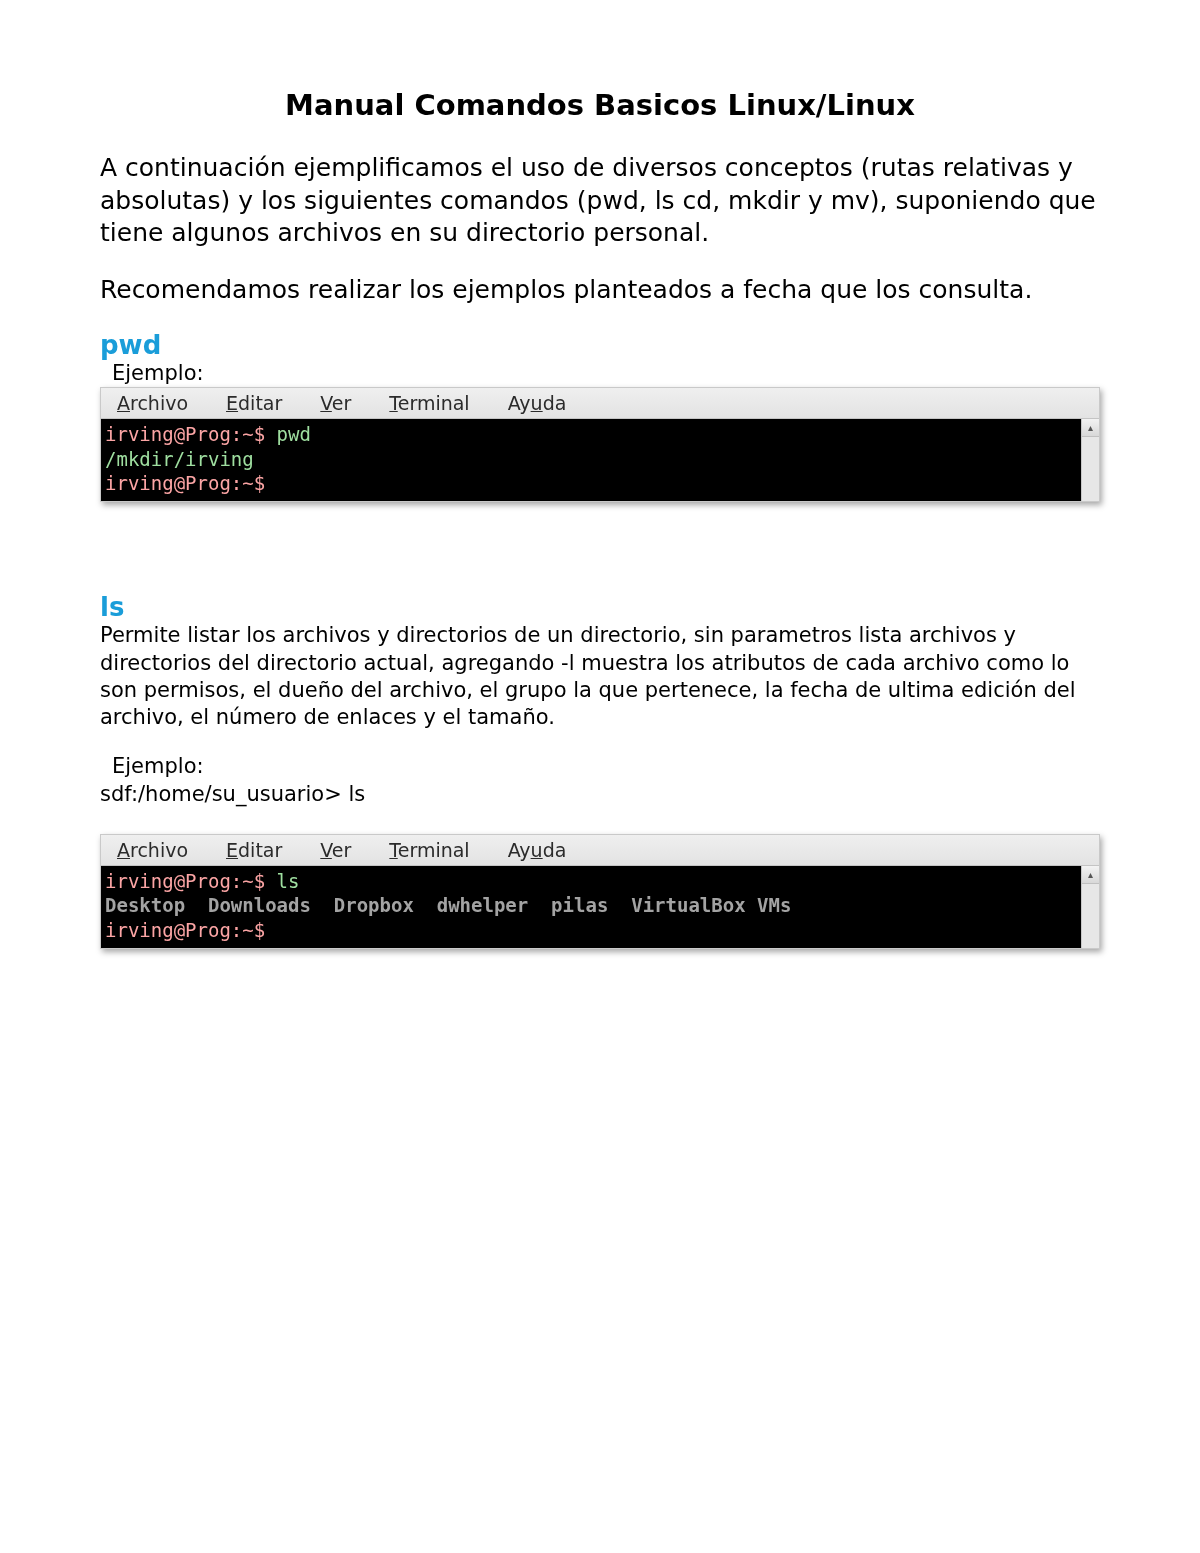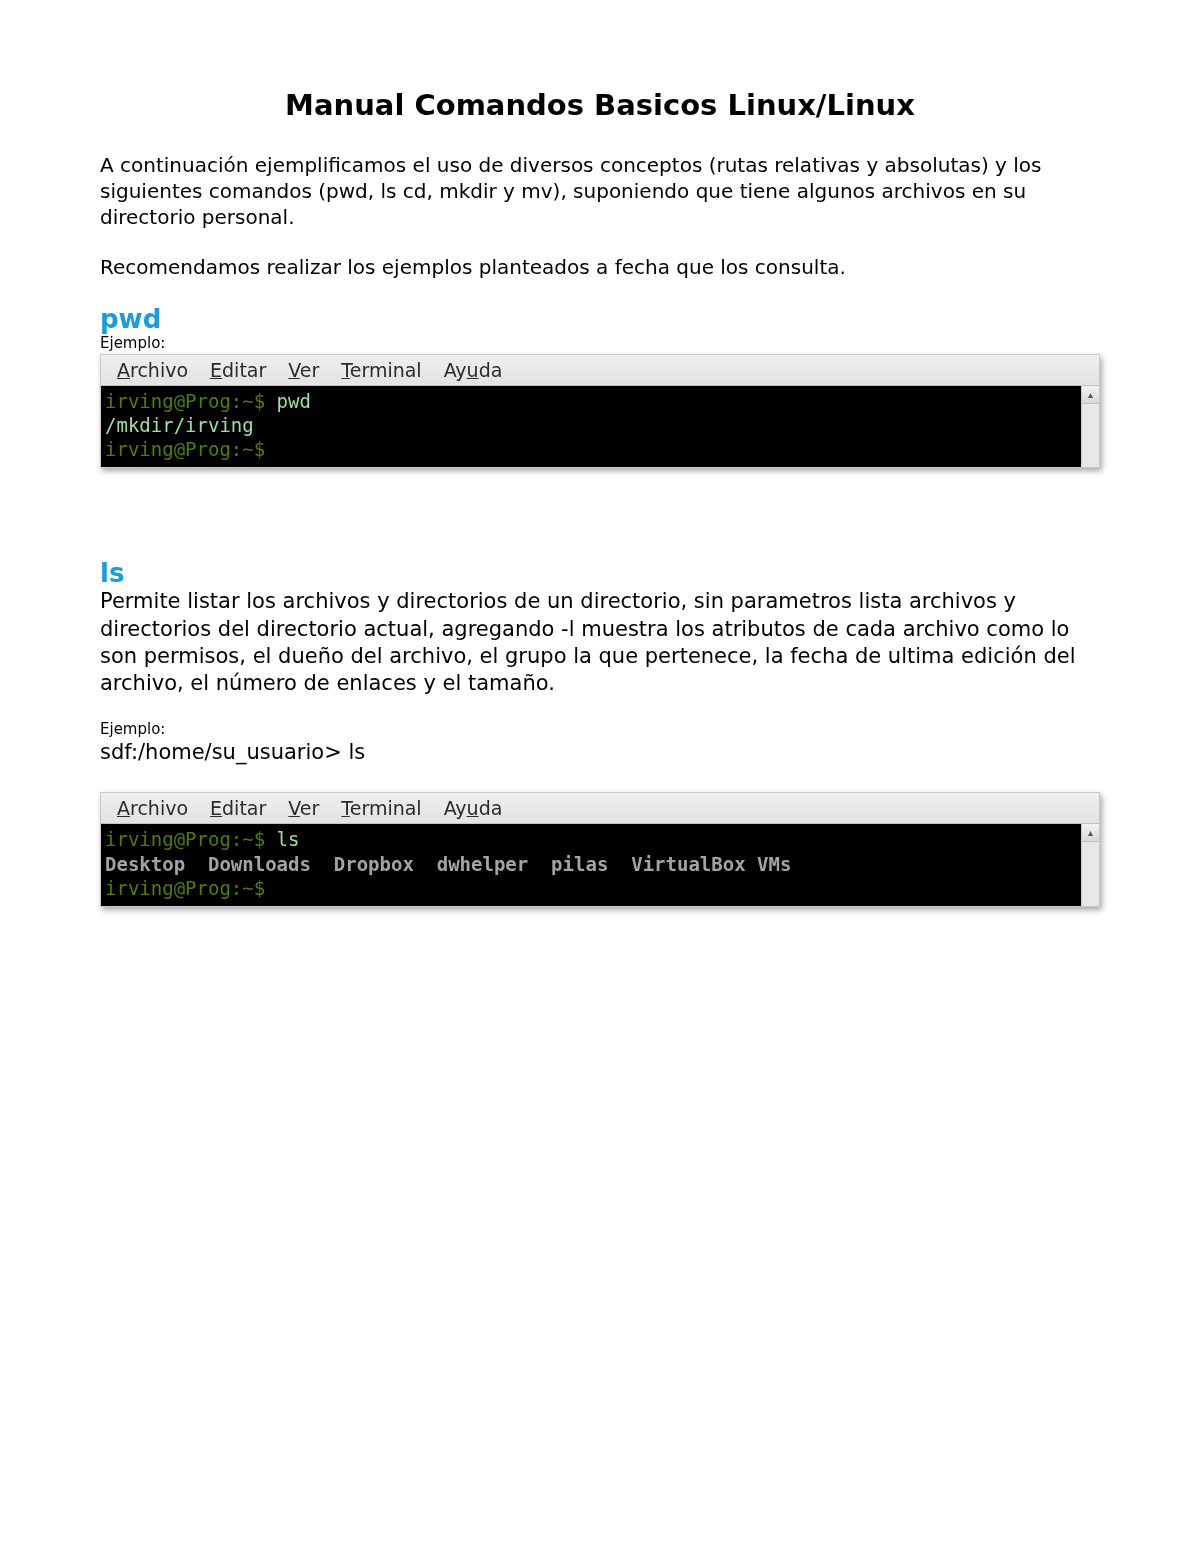--- a/index.html
+++ b/index.html
@@ -12,61 +12,62 @@
   .page {
     padding: 88px 100px 100px 100px;
   }
   h1.title {
     text-align: center;
     font-weight: 700;
     font-size: 29px;
     margin-bottom: 30px;
   }
   p.body {
-    font-size: 20px;
+    font-size: 25px;
     line-height: 1.3;
     margin-bottom: 24px;
   }
   h2.cmd {
     color: #1a9dd9;
     font-weight: 700;
     font-size: 26px;
     margin-top: 12px;
     margin-bottom: 0px;
   }
   p.desc {
     font-size: 21px;
     line-height: 1.3;
     margin-bottom: 22px;
   }
   p.example-label {
-    font-size: 15px;
+    font-size: 21px;
     line-height: 1.3;
     margin-bottom: 0px;
+    margin-left: 12px;
   }
   p.example-line {
     font-size: 21px;
     line-height: 1.3;
     margin-bottom: 8px;
   }
 
   
   .termwin {
     width: 100%;
     box-shadow: 2px 3px 6px rgba(0,0,0,.35);
     margin-bottom: 44px;
     border: 1px solid #c9c9c9;
   }
   .menubar {
     background: linear-gradient(#efefef, #e3e3e3);
     padding: 4px 10px 4px 16px;
     font-size: 19px;
     color: #2b2b2b;
     display: flex;
-    gap: 22px;
+    gap: 38px;
     border-bottom: 1px solid #c4c4c4;
   }
   .menubar span { cursor: default; }
   .menubar .ul { text-decoration: underline; }
   .termbody-wrap {
     display: flex;
     align-items: stretch;
   }
   .termbody {
     background: #000;
@@ -86,21 +87,21 @@
     border-left: 1px solid #c8c8c8;
   }
   .sb-btn {
     height: 18px;
     background: linear-gradient(#f3f3f3,#d8d8d8);
     display:flex; align-items:center; justify-content:center;
     font-size:10px; color:#555;
     border-bottom:1px solid #c0c0c0;
   }
   .sb-track { flex:1; background:#e7e7e7;}
-  .g  { color: #4d7c0f; }  
+  .g  { color: #fca5a5; }  
   .c  { color: #9fdfa0; }  
   .bl { color: #a3a3a3; font-weight:700; }  
   .section-gap { height: 34px; }
 </style>
 </head>
 <body>
 
 <div class="page">
 
   <h1 class="title">Manual Comandos Basicos Linux/Linux</h1>

